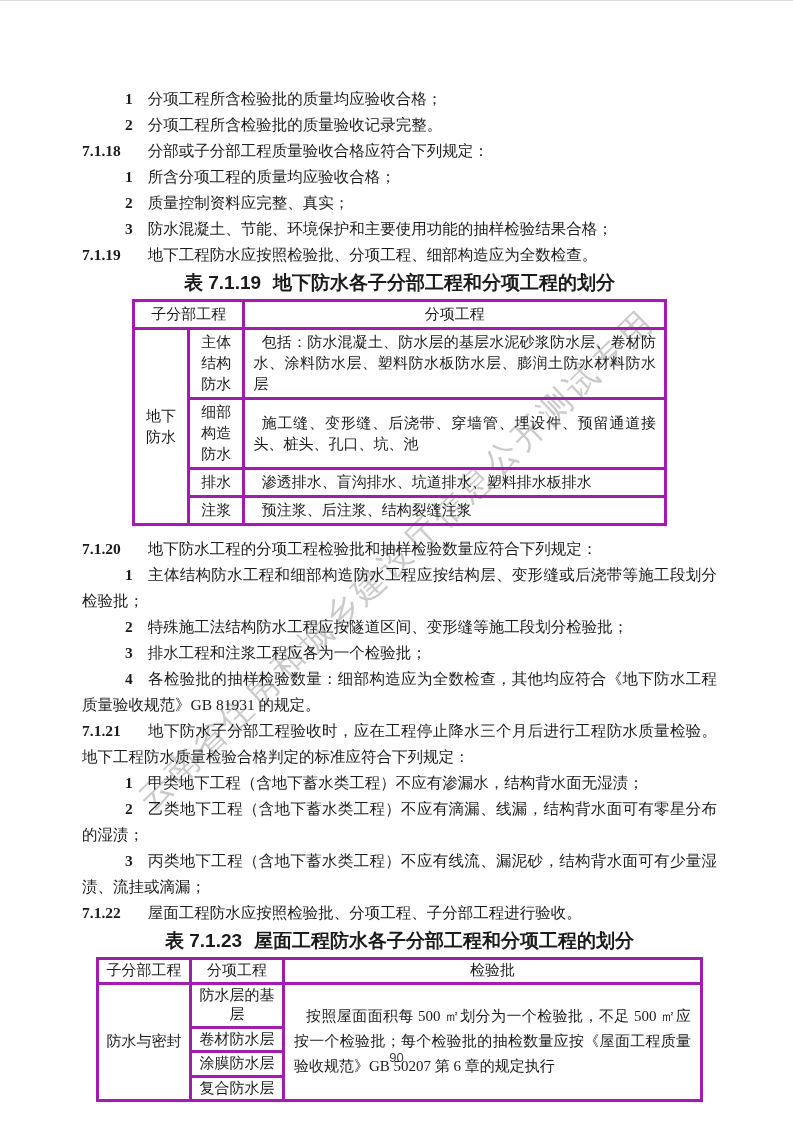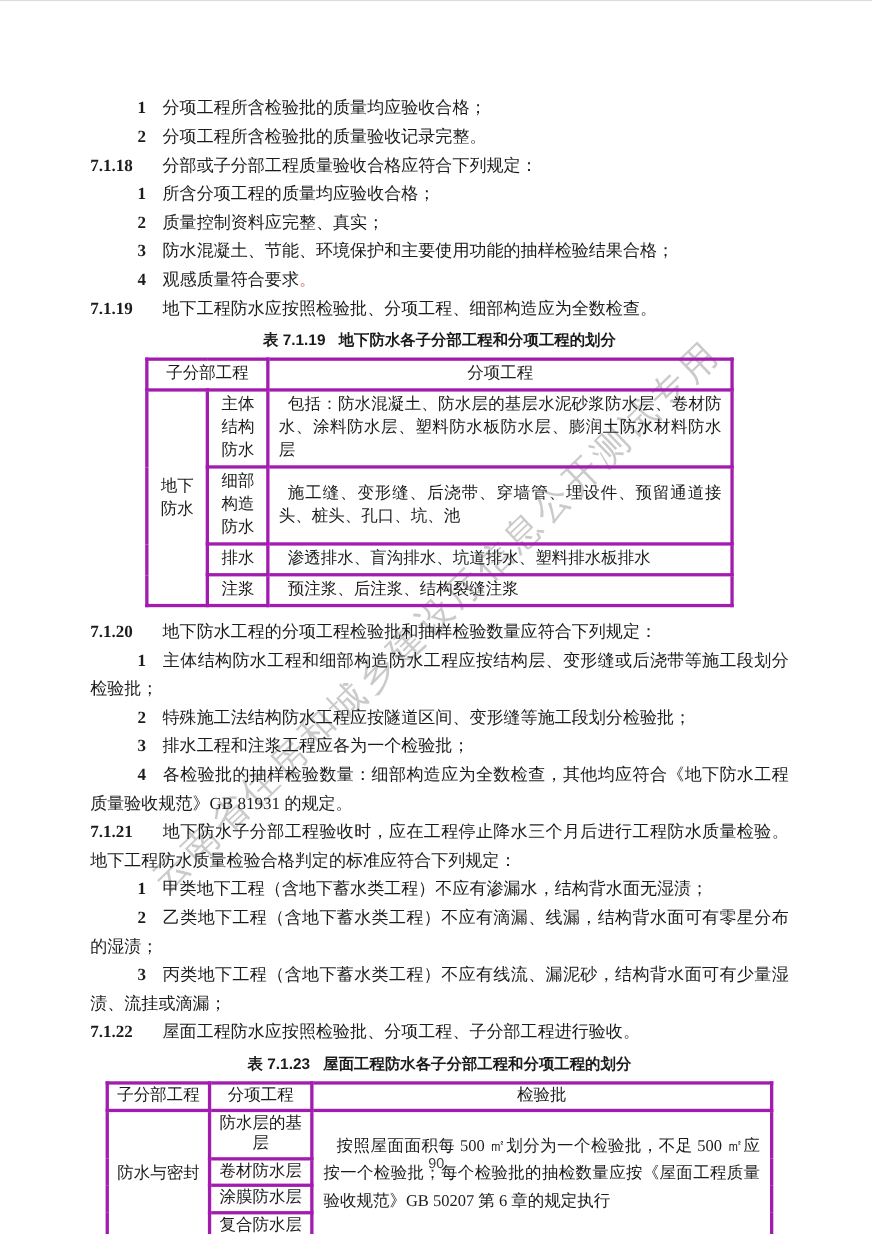--- a/index.html
+++ b/index.html
@@ -39,21 +39,21 @@
   .content p { margin: 0; }
   p.item { text-indent: 43px; }
   .inum { font-weight: bold; margin-right: 15px; }
   .snum { font-weight: bold; margin-right: 27px; }
   .red-mark { color: #c94444; }
 
   .tbl-caption {
     text-align: center;
     font-family: "Liberation Sans", "DejaVu Sans", sans-serif;
     font-weight: bold;
-    font-size: 14px;
+    font-size: 19px;
     line-height: 22px;
     margin-top: 4px;
     margin-bottom: 5px;
     text-indent: 0;
   }
   .tbl-caption .cap-label { margin-right: 12px; }
 
   table {
     border-collapse: collapse;
     margin: 0 auto;
@@ -110,21 +110,20 @@
 
 <div class="content">
 
   <p class="item"><span class="inum">1</span><span>分项工程所含检验批的质量均应验收合格；</span></p>
   <p class="item"><span class="inum">2</span><span>分项工程所含检验批的质量验收记录完整。</span></p>
 
   <p class="section"><span class="snum">7.1.18</span><span>分部或子分部工程质量验收合格应符合下列规定：</span></p>
   <p class="item"><span class="inum">1</span><span>所含分项工程的质量均应验收合格；</span></p>
   <p class="item"><span class="inum">2</span><span>质量控制资料应完整、真实；</span></p>
   <p class="item"><span class="inum">3</span><span>防水混凝土、节能、环境保护和主要使用功能的抽样检验结果合格；</span></p>
-  <p class="item"><span class="inum">4</span><span>观感质量符合要求</span><span class="red-mark">。</span></p>
 
   <p class="section"><span class="snum">7.1.19</span><span>地下工程防水应按照检验批、分项工程、细部构造应为全数检查。</span></p>
 
   <div class="tbl-caption"><span class="cap-label">表 7.1.19</span><span>地下防水各子分部工程和分项工程的划分</span></div>
 
   <table class="t1">
     <tbody>
         <tr>
       <td class="c1" colspan="2">子分部工程</td>
       <td class="c3">分项工程</td>

